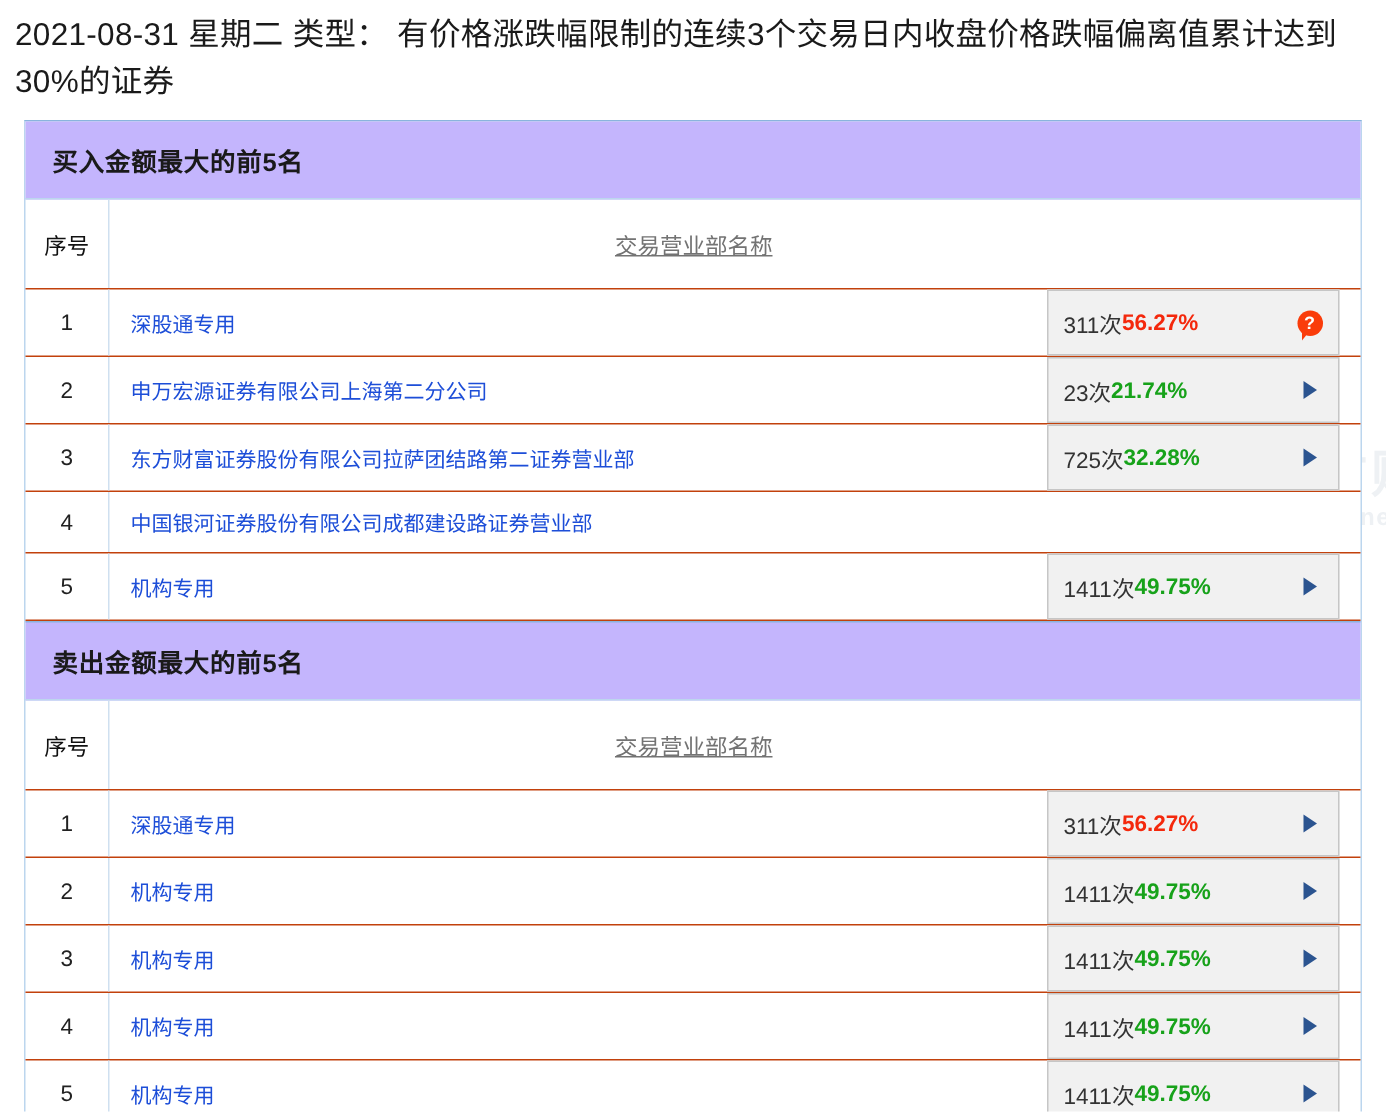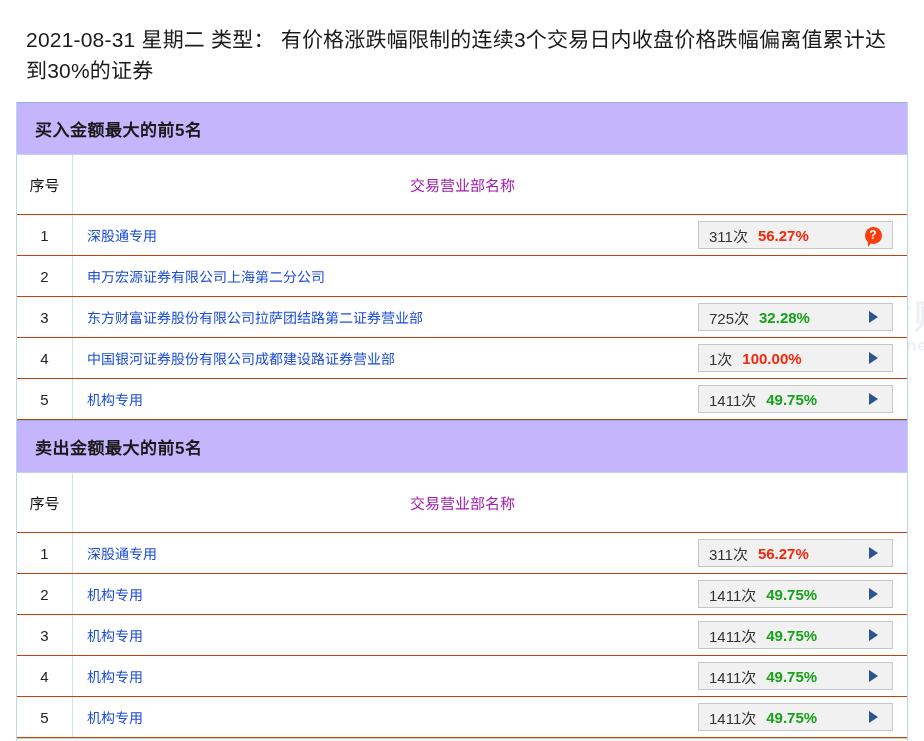--- a/index.html
+++ b/index.html
@@ -12,21 +12,21 @@
     width: 924px;
     height: 741px;
     overflow: hidden;
     font-family: "Liberation Sans", "DejaVu Sans", sans-serif;
     color: #000000;
     position: relative;
   }
 
   
   .page-title {
-    margin: 16px;
+    margin: 0;
     padding: 8px 14px 0 10px;
     font-size: 21px;
     line-height: 31px;
     font-weight: 400;
     color: #1a1a1a;
     letter-spacing: 0.2px;
   }
 
   
   .board {
@@ -133,43 +133,44 @@
   }
 
   
   .row.head { min-height: 59px; }
   .row.head .col-idx { font-size: 15px; color: #111; }
   .row.head .col-name {
     justify-content: center;
     padding-left: 0;
     padding-right: 55px;
     font-size: 15px;
-    color: #a21caf;
+    color: #737373;
+    text-decoration: underline;
   }
 
   
   .row.data { min-height: 40px; }
   .broker-link {
     font-size: 14px;
     color: #1d4ed8;
     text-decoration: none;
     white-space: nowrap;
   }
 
   
   .badge {
     display: inline-flex;
     align-items: center;
     box-sizing: border-box;
-    height: 28px;
+    height: 44px;
     min-width: 195px;
     padding: 0 10px;
     background: #f1f1f1;
     border: 1px solid #c6c6c6;
-    gap: 10px;
+    gap: 0;
   }
   .badge .times {
     font-size: 15px;
     color: #333333;
     white-space: nowrap;
   }
   .badge .pct {
     font-size: 15px;
     white-space: nowrap;
     flex: 1 1 auto;
@@ -321,49 +322,49 @@
             <span class="qmark">?</span>
           </span>
         </span>
       </div>
     </div>
     <div class="row data">
       <div class="col-idx">2</div>
       <div class="col-name">
         <a class="broker-link" href="#">申万宏源证券有限公司上海第二分公司</a>
       </div>
+      <div class="col-badge">
+        <span class="badge">
+          <span class="times">23次</span>
+          <span class="pct down">21.74%</span>
+          <span class="act">
+            <span class="tri"></span>
+          </span>
+        </span>
+      </div>
     </div>
     <div class="row data">
       <div class="col-idx">3</div>
       <div class="col-name">
         <a class="broker-link" href="#">东方财富证券股份有限公司拉萨团结路第二证券营业部</a>
       </div>
       <div class="col-badge">
         <span class="badge">
           <span class="times">725次</span>
           <span class="pct down">32.28%</span>
           <span class="act">
             <span class="tri"></span>
           </span>
         </span>
       </div>
     </div>
     <div class="row data">
       <div class="col-idx">4</div>
       <div class="col-name">
         <a class="broker-link" href="#">中国银河证券股份有限公司成都建设路证券营业部</a>
-      </div>
-      <div class="col-badge">
-        <span class="badge">
-          <span class="times">1次</span>
-          <span class="pct up">100.00%</span>
-          <span class="act">
-            <span class="tri"></span>
-          </span>
-        </span>
       </div>
     </div>
     <div class="row data">
       <div class="col-idx">5</div>
       <div class="col-name">
         <a class="broker-link" href="#">机构专用</a>
       </div>
       <div class="col-badge">
         <span class="badge">
           <span class="times">1411次</span>

